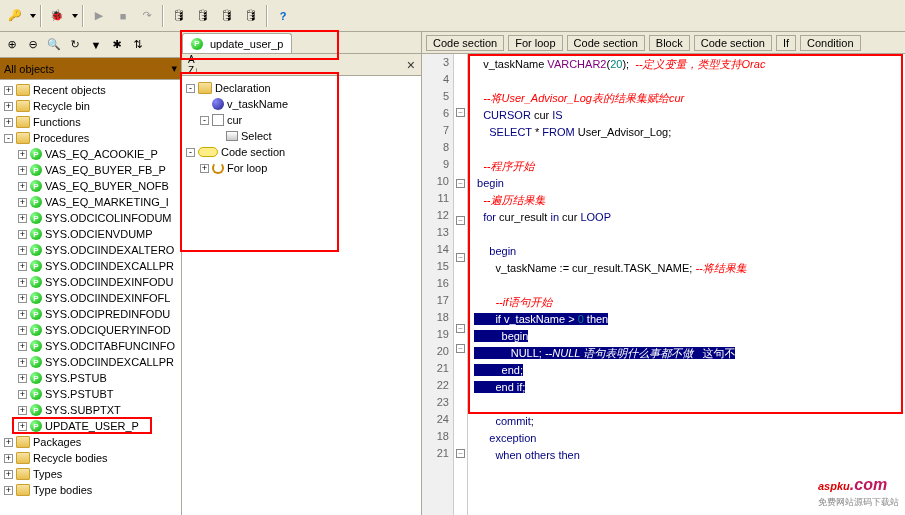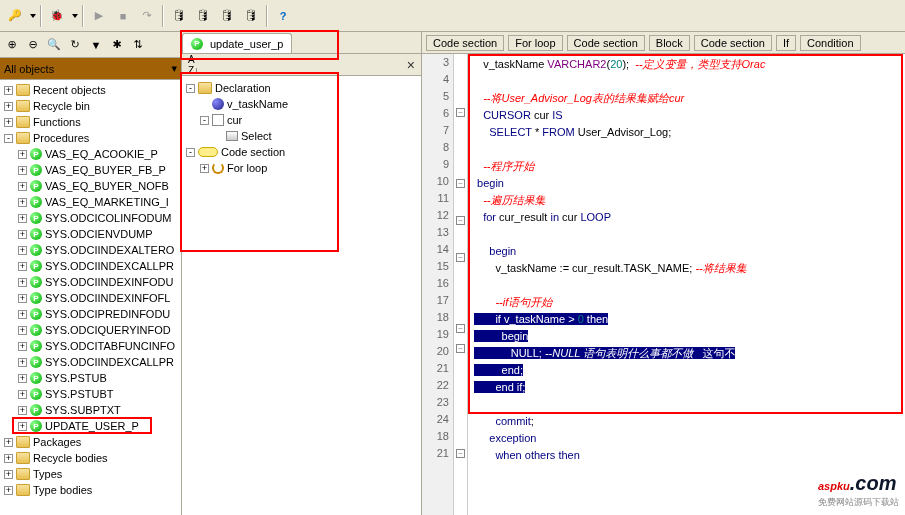--- a/index.html
+++ b/index.html
@@ -353,15 +353,15 @@
           </div>
           <div></div>
         </div>
       <div class="code" id="code"><div class="code-line">   v_taskName <span class="fn">VARCHAR2</span>(<span class="str">20</span>);  <span class="cm">--定义变量，类型支持Orac</span></div><div class="code-line">&nbsp;</div><div class="code-line">   <span class="cm">--将User_Advisor_Log表的结果集赋给cur</span></div><div class="code-line">   <span class="kw">CURSOR</span> cur <span class="kw">IS</span></div><div class="code-line">     <span class="kw">SELECT</span> * <span class="kw">FROM</span> User_Advisor_Log;</div><div class="code-line">&nbsp;</div><div class="code-line">   <span class="cm">--程序开始</span></div><div class="code-line"> <span class="kw">begin</span></div><div class="code-line">   <span class="cm">--遍历结果集</span></div><div class="code-line">   <span class="kw">for</span> cur_result <span class="kw">in</span> cur <span class="kw">LOOP</span></div><div class="code-line">&nbsp;</div><div class="code-line">     <span class="kw">begin</span></div><div class="code-line">       v_taskName := cur_result.TASK_NAME; <span class="cm">--将结果集</span></div><div class="code-line">&nbsp;</div><div class="code-line">       <span class="cm">--if语句开始</span></div><div class="code-line"><span class="sel">       <span class="kw">if</span> v_taskName &gt; <span class="str">0</span> <span class="kw">then</span></span></div><div class="code-line"><span class="sel">         <span class="kw">begin</span></span></div><div class="code-line"><span class="sel">            <span class="kw">NULL</span>; <span class="cm">--NULL 语句表明什么事都不做</span>   这句不</span></div><div class="code-line"><span class="sel">         <span class="kw">end</span>;</span></div><div class="code-line"><span class="sel">       <span class="kw">end</span> <span class="kw">if</span>;</span></div><div class="code-line">&nbsp;</div><div class="code-line">       <span class="kw">commit</span>;</div><div class="code-line">     <span class="kw">exception</span></div><div class="code-line">       <span class="kw">when</span> <span class="kw">others</span> <span class="kw">then</span></div></div>
       <div class="highlight-box" style="top:0;left:46px;right:2px;height:360px"></div>
     </div>
   </div>
 </div>
 
 <div class="watermark">
-  <span>aspku</span><span style="color:#0f172a;font-size:20px">.com</span>
+  <span>aspku</span><span style="color:#be185d;font-size:16px">.com</span>
   <small>免费网站源码下载站</small>
 </div>
 
 </body></html>

